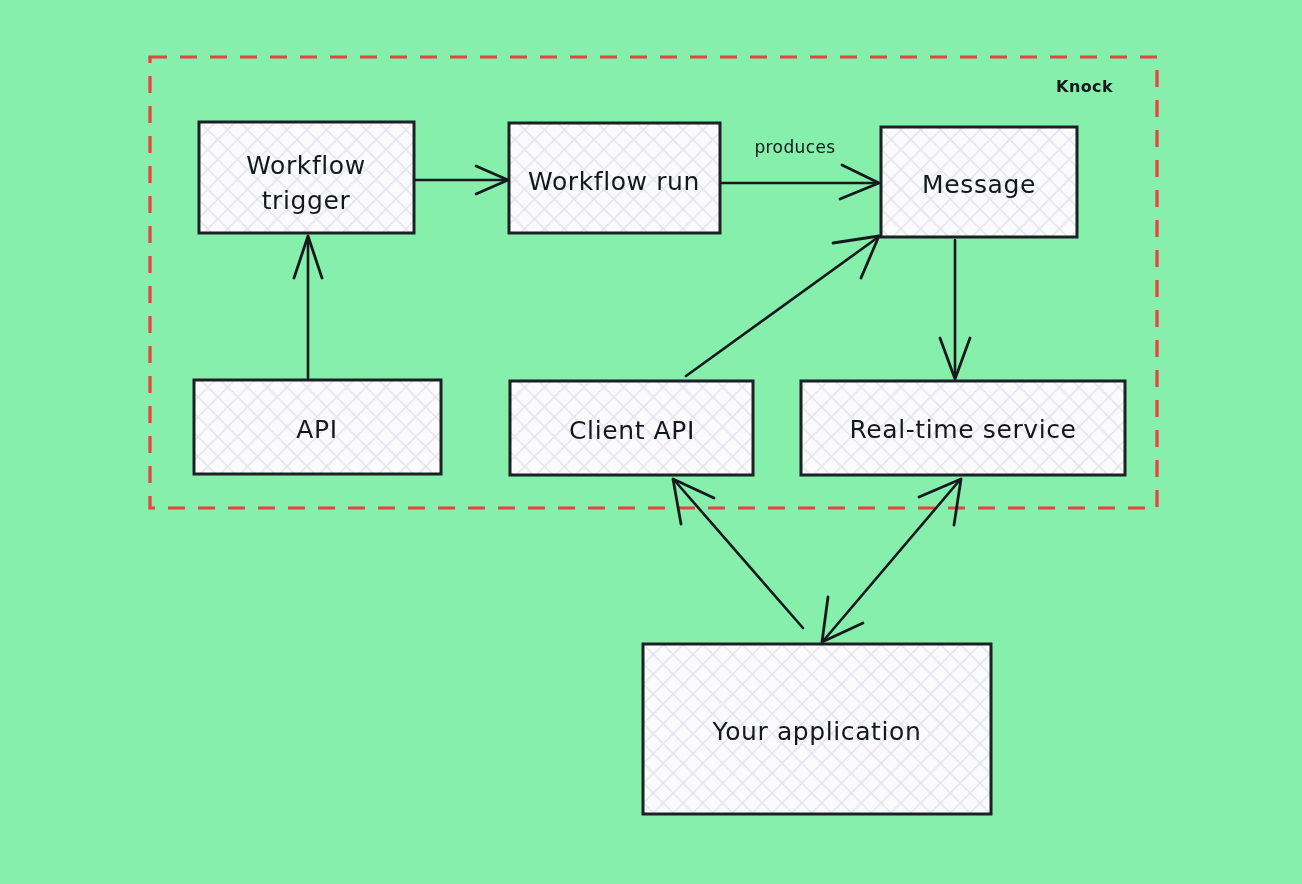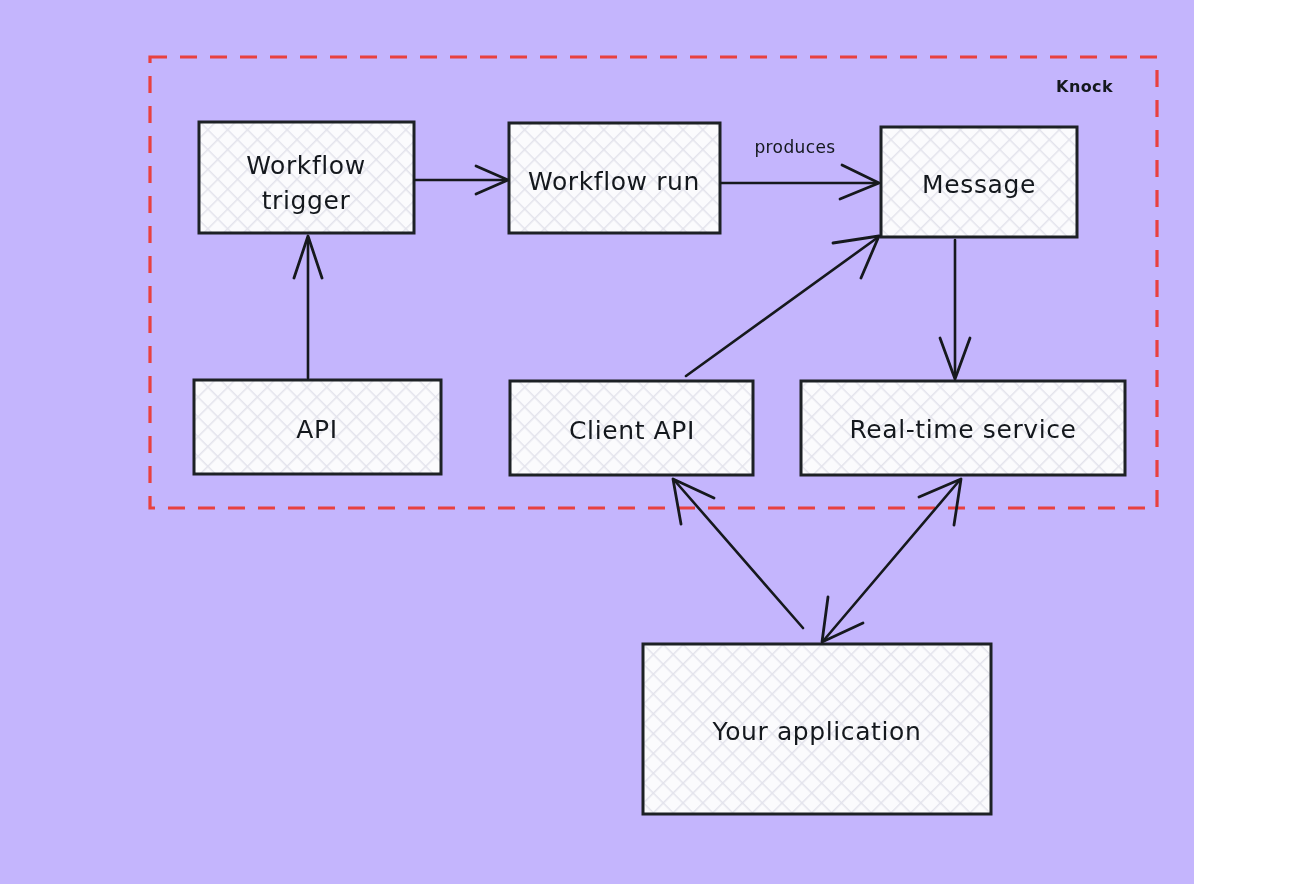--- a/index.html
+++ b/index.html
@@ -5,23 +5,23 @@
   html, body {
     margin: 0;
     padding: 0;
     background: #ffffff;
   }
   body {
     font-family: "DejaVu Sans", sans-serif;
   }
   #canvas {
     position: relative;
-    width: 1194px;
+    width: 1302px;
     height: 884px;
-    background: #c4b5fd;
+    background: #86efac;
     overflow: hidden;
   }
   #diagram-svg {
     position: absolute;
     left: 0;
     top: 0;
     width: 1302px;
     height: 884px;
   }
   .node-label {

